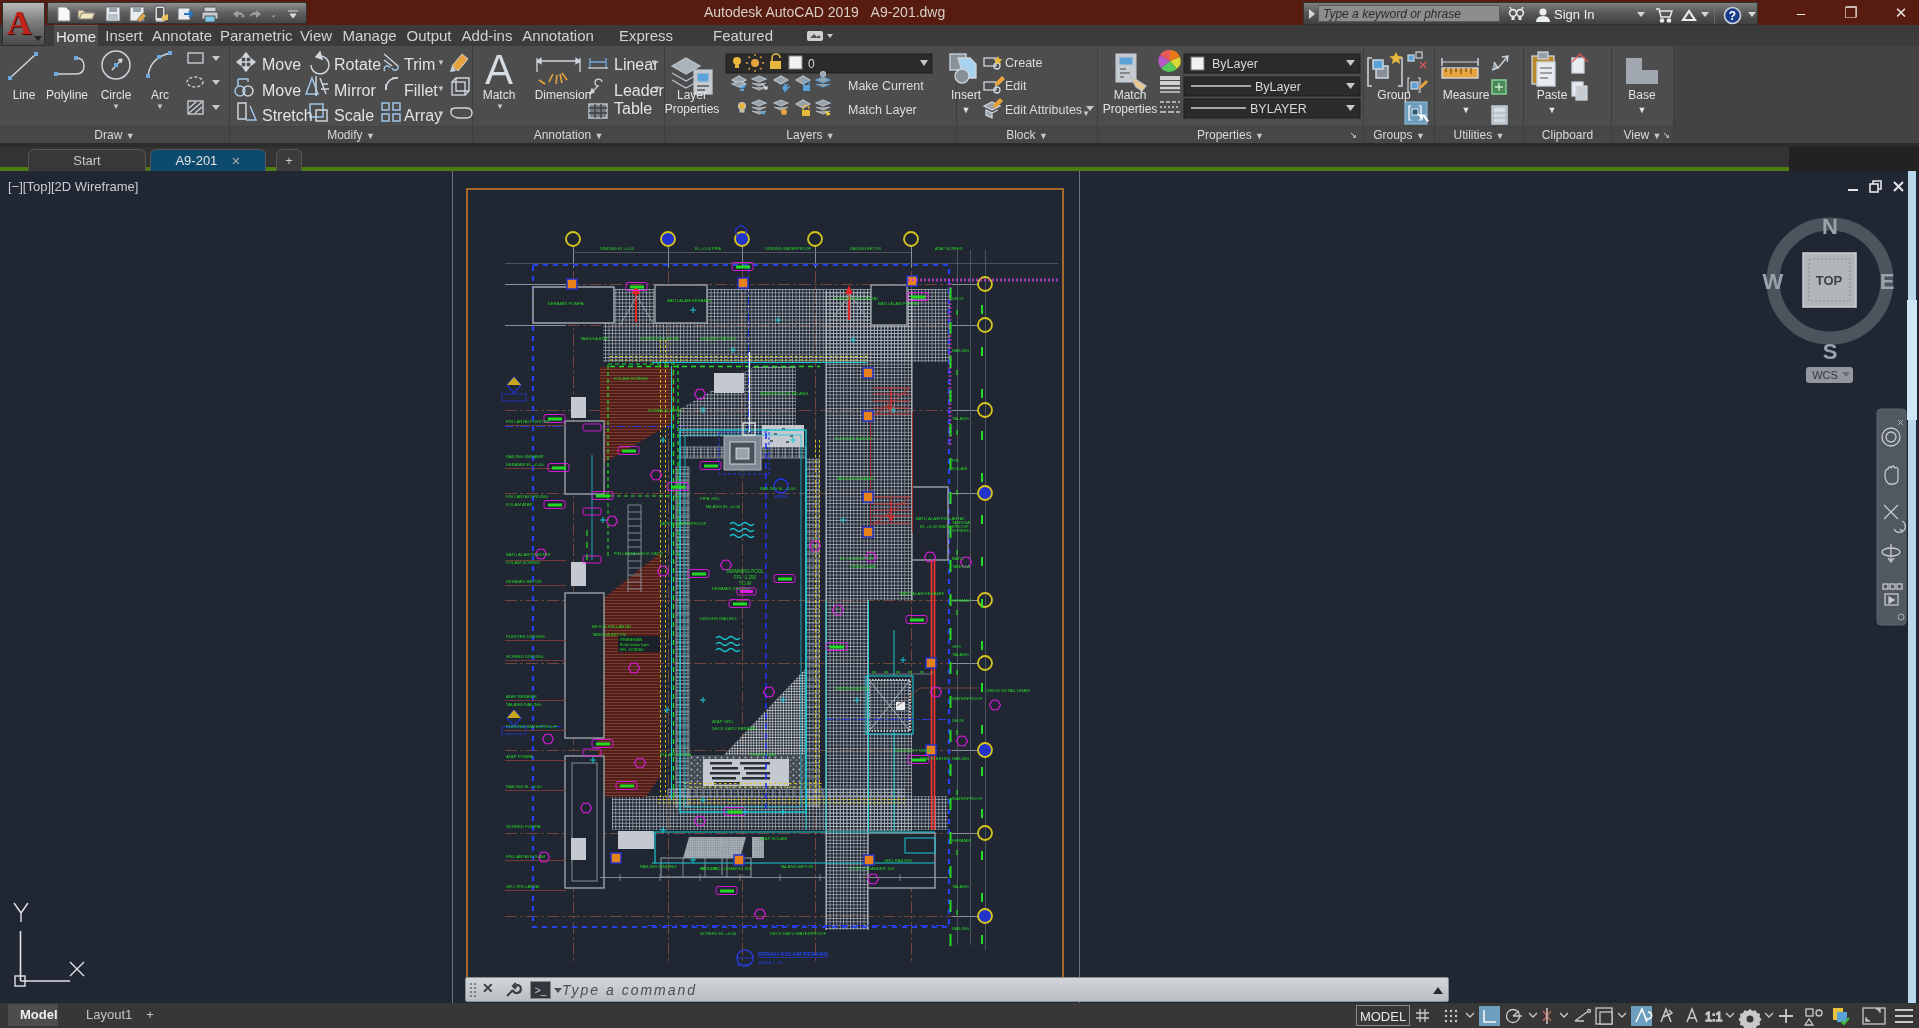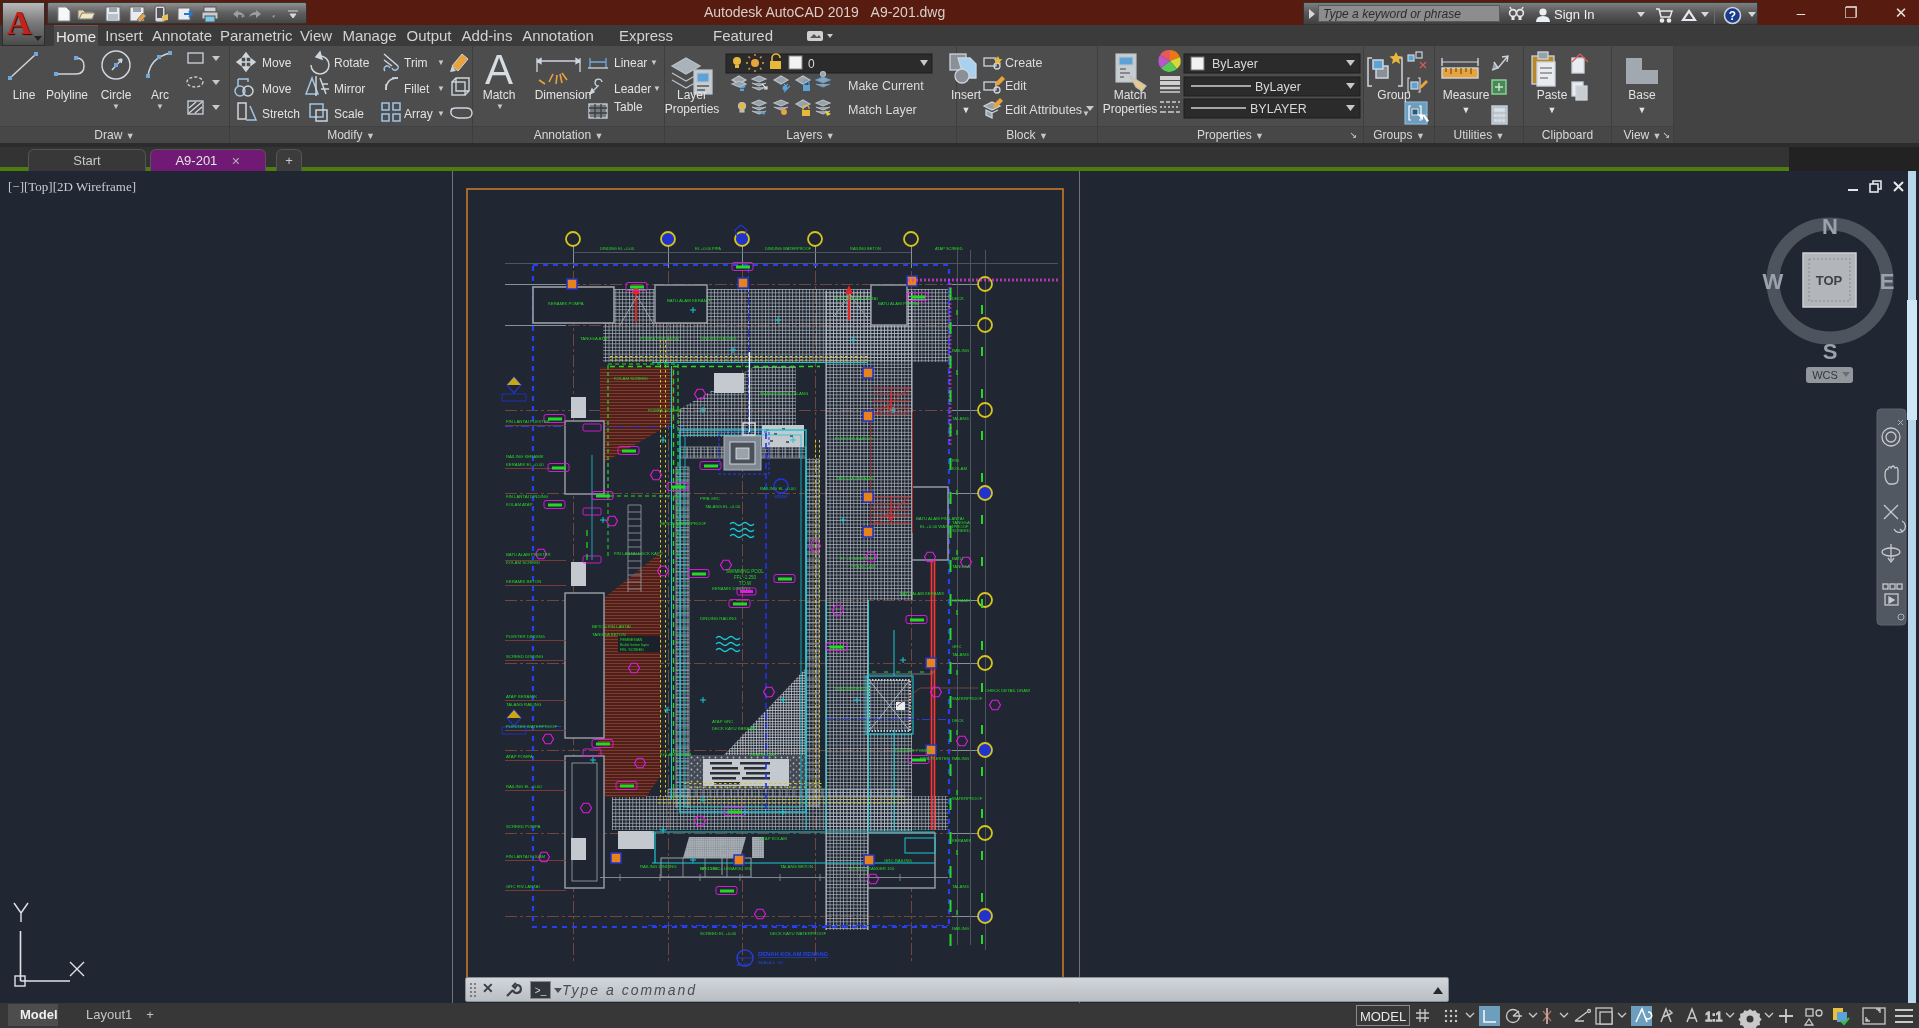--- a/index.html
+++ b/index.html
@@ -20,28 +20,28 @@
 
 #tabrow { position:absolute; left:0; top:25px; width:1919px; height:21px; background:#3b3b3b; }
 .rtab { position:absolute; top:0; height:21px; color:#d2d2d2; font-size:15px; line-height:21px; text-align:center; }
 #tabhome { background:#4d4d4d; color:#e8e8e8; border-top:1px solid #5e5e5e; }
 
 #ribbon { position:absolute; left:0; top:46px; width:1919px; height:97px; background:#4d4d4d; }
 #ribbonright { position:absolute; left:1673px; top:0; width:246px; height:97px; background:#434343; }
 .pfoot { position:absolute; left:0; bottom:0; width:100%; height:17px; background:#474747; border-top:1px solid #424242; color:#d8d8d8; font-size:12px; text-align:center; line-height:16px; }
 .pfoot .dn { font-size:9px; color:#c8c8c8; }
 .biglabel { position:absolute; color:#e2e2e2; font-size:12px; text-align:center; }
-.smlabel { position:absolute; color:#e2e2e2; font-size:12px; }
+.smlabel { position:absolute; color:#e2e2e2; font-size:16px; }
 #ribbonedge { position:absolute; left:0; top:143px; width:1919px; height:4px; background:#2c2c2c; }
 
 #filetabs { position:absolute; left:0; top:147px; width:1789px; height:24px; background:#333333; border-bottom:4px solid #4d7c0f; }
 .ftab { position:absolute; top:2px; height:22px; background:#3e3e3e; border:1px solid #555; border-bottom:none; border-radius:6px 6px 0 0; color:#c8c8c8; font-size:13px; text-align:center; line-height:21px; }
 
 #canvas { position:absolute; left:0; top:171px; width:1919px; height:832px; background:#212732; overflow:hidden; }
-#vpctl { position:absolute; left:8px; top:8px; color:#c8ccd2; font-size:13px;font-family:Liberation Serif, serif; }
+#vpctl { position:absolute; left:8px; top:8px; color:#c8ccd2; font-size:13px; }
 #cadsvg { position:absolute; left:0; top:0; }
 
 #cmdbar { position:absolute; left:465px; top:806px; width:984px; height:25px; background:linear-gradient(#d2d5d9,#babfc4); border:1px solid #8a8f94; border-radius:2px; }
 #cmdicon { position:absolute; left:64px; top:3px; width:21px; height:18px; background:#33373d; border:1px solid #888; color:#cfd3d8; font-size:10px; line-height:17px; text-align:center; }
 #cmdtext { position:absolute; left:96px; top:4px; color:#4a4e54; font-size:14px; font-style:italic; letter-spacing:2px; }
 
 #statusbar { position:absolute; left:0; top:1003px; width:1919px; height:25px; background:#373737; }
 .stab { position:absolute; top:1px; height:22px; color:#c4c4c4; font-size:13px; text-align:center; line-height:22px; padding:0 12px; }
 .sic { position:absolute; top:2px; height:21px; color:#c9c9c9; font-size:13px; line-height:21px; text-align:center; }
 </style>
@@ -507,21 +507,21 @@
   <div class="pfoot" style="left:1098px;width:265px">Properties <span class="dn">▼</span><span style="position:absolute;right:6px;font-size:9px">↘</span></div>
   <div class="pfoot" style="left:1364px;width:70px">Groups <span class="dn">▼</span></div>
   <div class="pfoot" style="left:1435px;width:88px">Utilities <span class="dn">▼</span></div>
   <div class="pfoot" style="left:1524px;width:87px">Clipboard</div>
   <div class="pfoot" style="left:1612px;width:61px">View <span class="dn">▼</span><span style="position:absolute;right:3px;font-size:9px">↘</span></div>
 </div>
 <div id="ribbonedge"></div>
 
 <div id="filetabs">
   <div class="ftab" style="left:28px;width:118px;background:#383838">Start</div>
-  <div class="ftab" style="left:150px;width:116px;background:#701a75;color:#e4e4e4">A9-201<span style="color:#b0b0b0;font-size:11px;margin-left:14px">✕</span></div>
+  <div class="ftab" style="left:150px;width:116px;background:#0c4a6e;color:#e4e4e4">A9-201<span style="color:#b0b0b0;font-size:11px;margin-left:14px">✕</span></div>
   <div class="ftab" style="left:276px;width:26px;background:#3c3c3c;color:#c8c8c8">+</div>
 </div>
 
 <div id="canvas">
   <div id="vpctl">[−][Top][2D Wireframe]</div>
   <svg id="cadsvg" width="1919" height="832" viewBox="0 171 1919 832">
 <defs>
 <pattern id="ph" width="3.4" height="3.4" patternUnits="userSpaceOnUse">
   <path d="M0 0 H3.4 M0 0 V3.4" stroke="#b4bdc6" stroke-width="1.25" fill="none"></path>
 </pattern>

